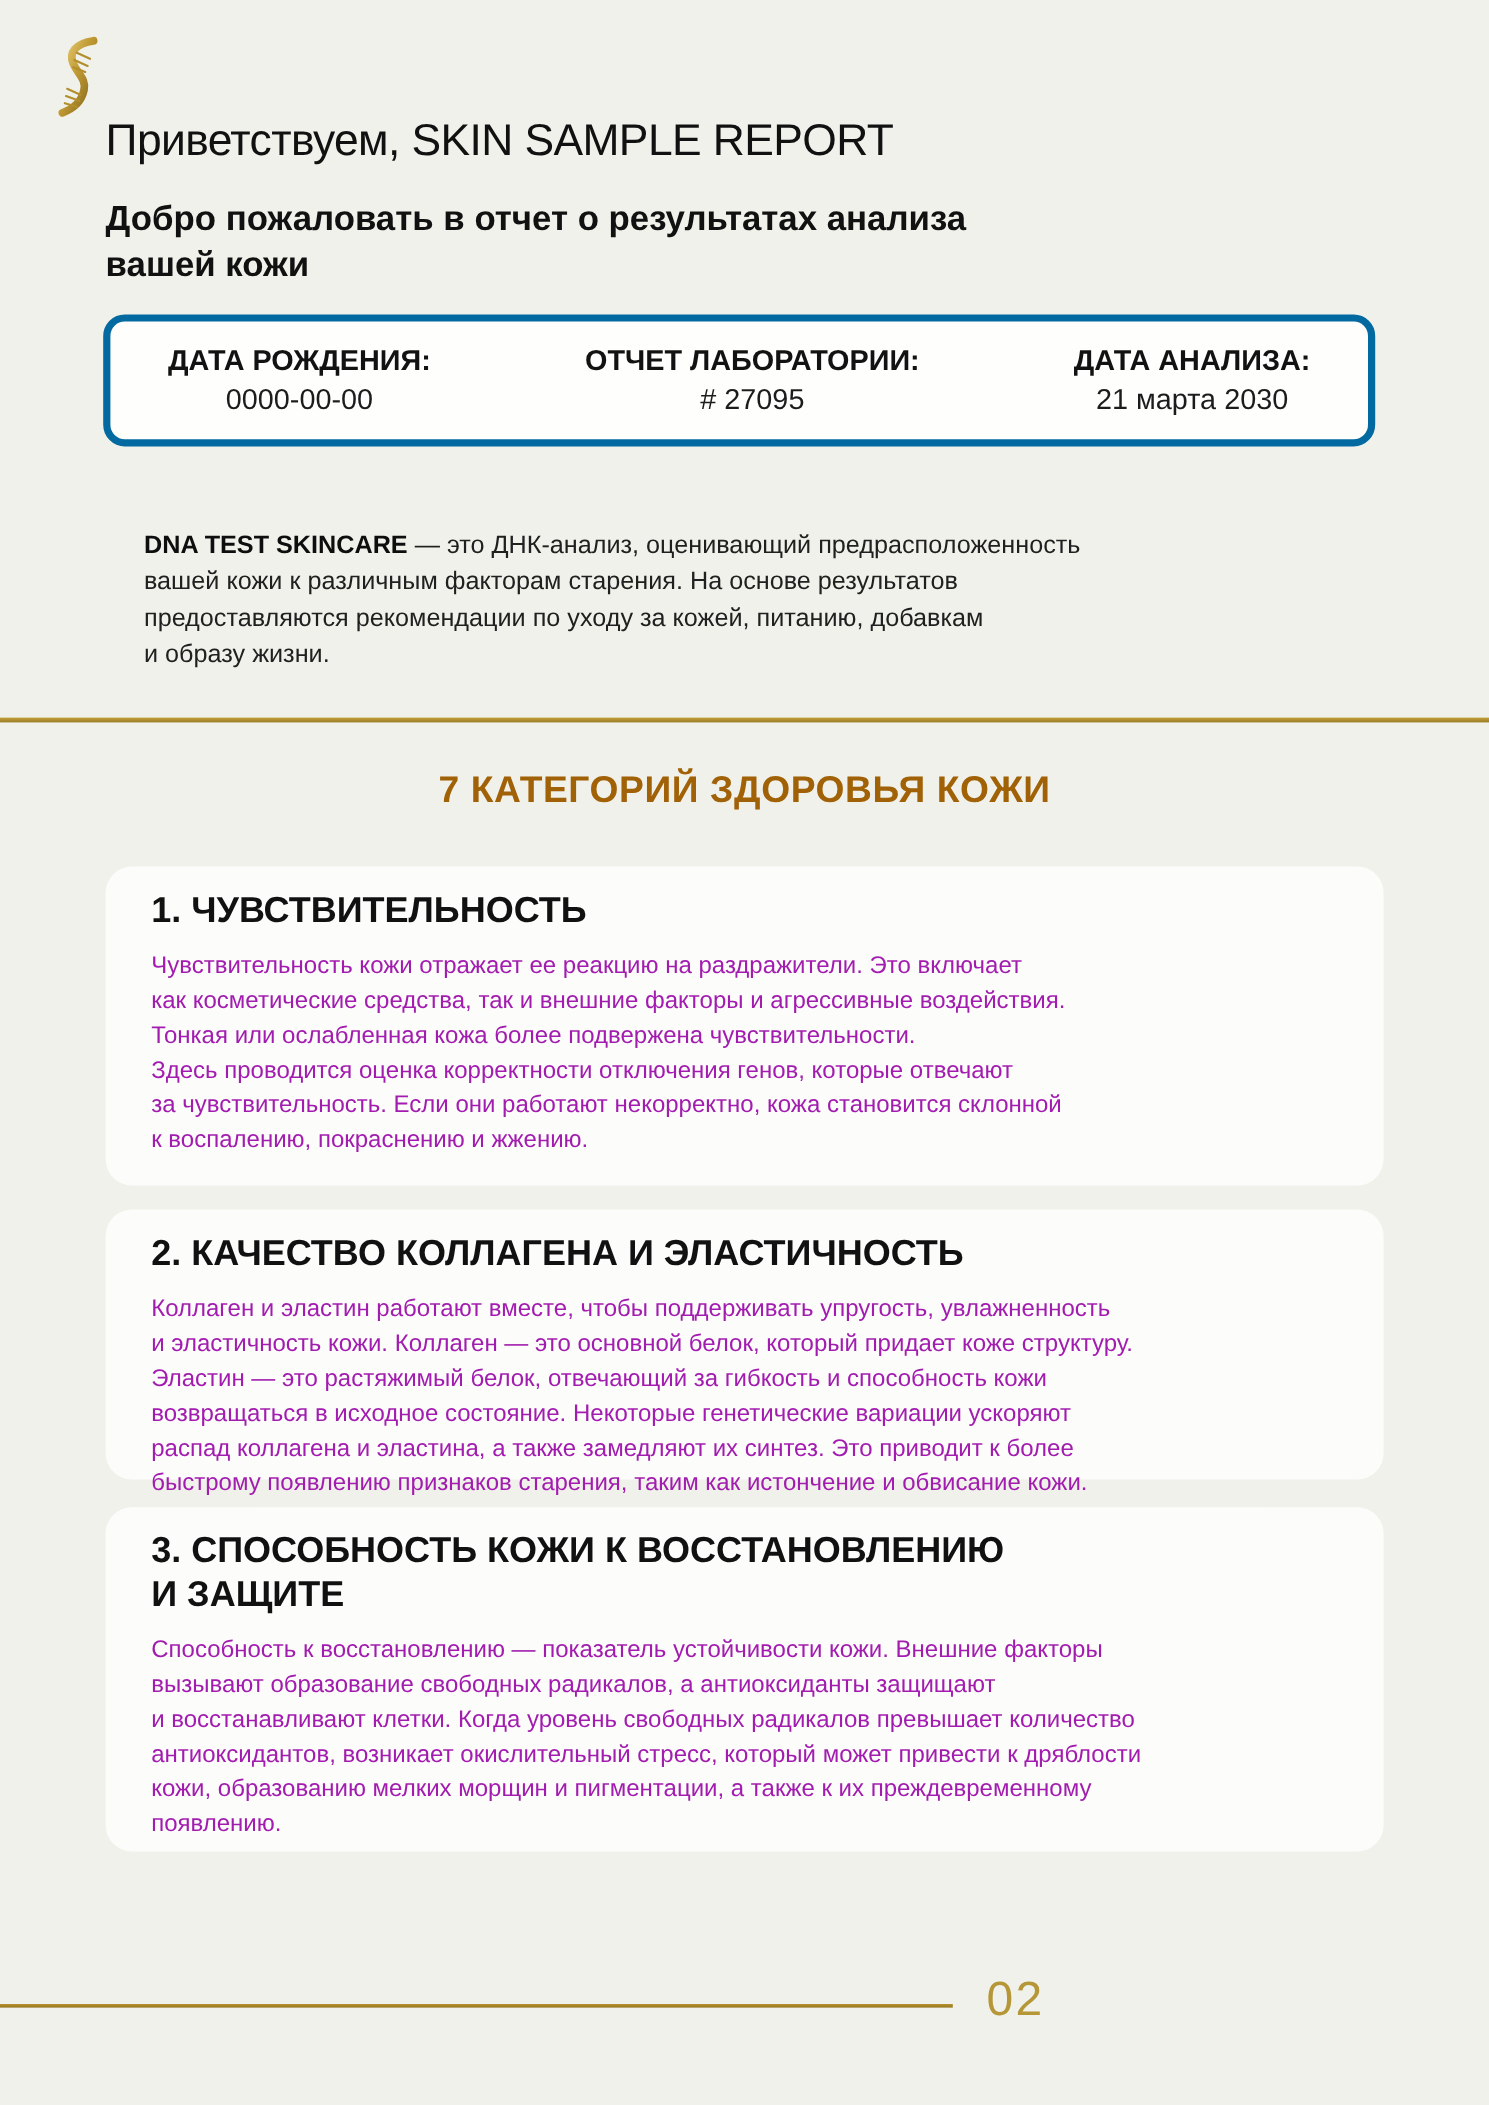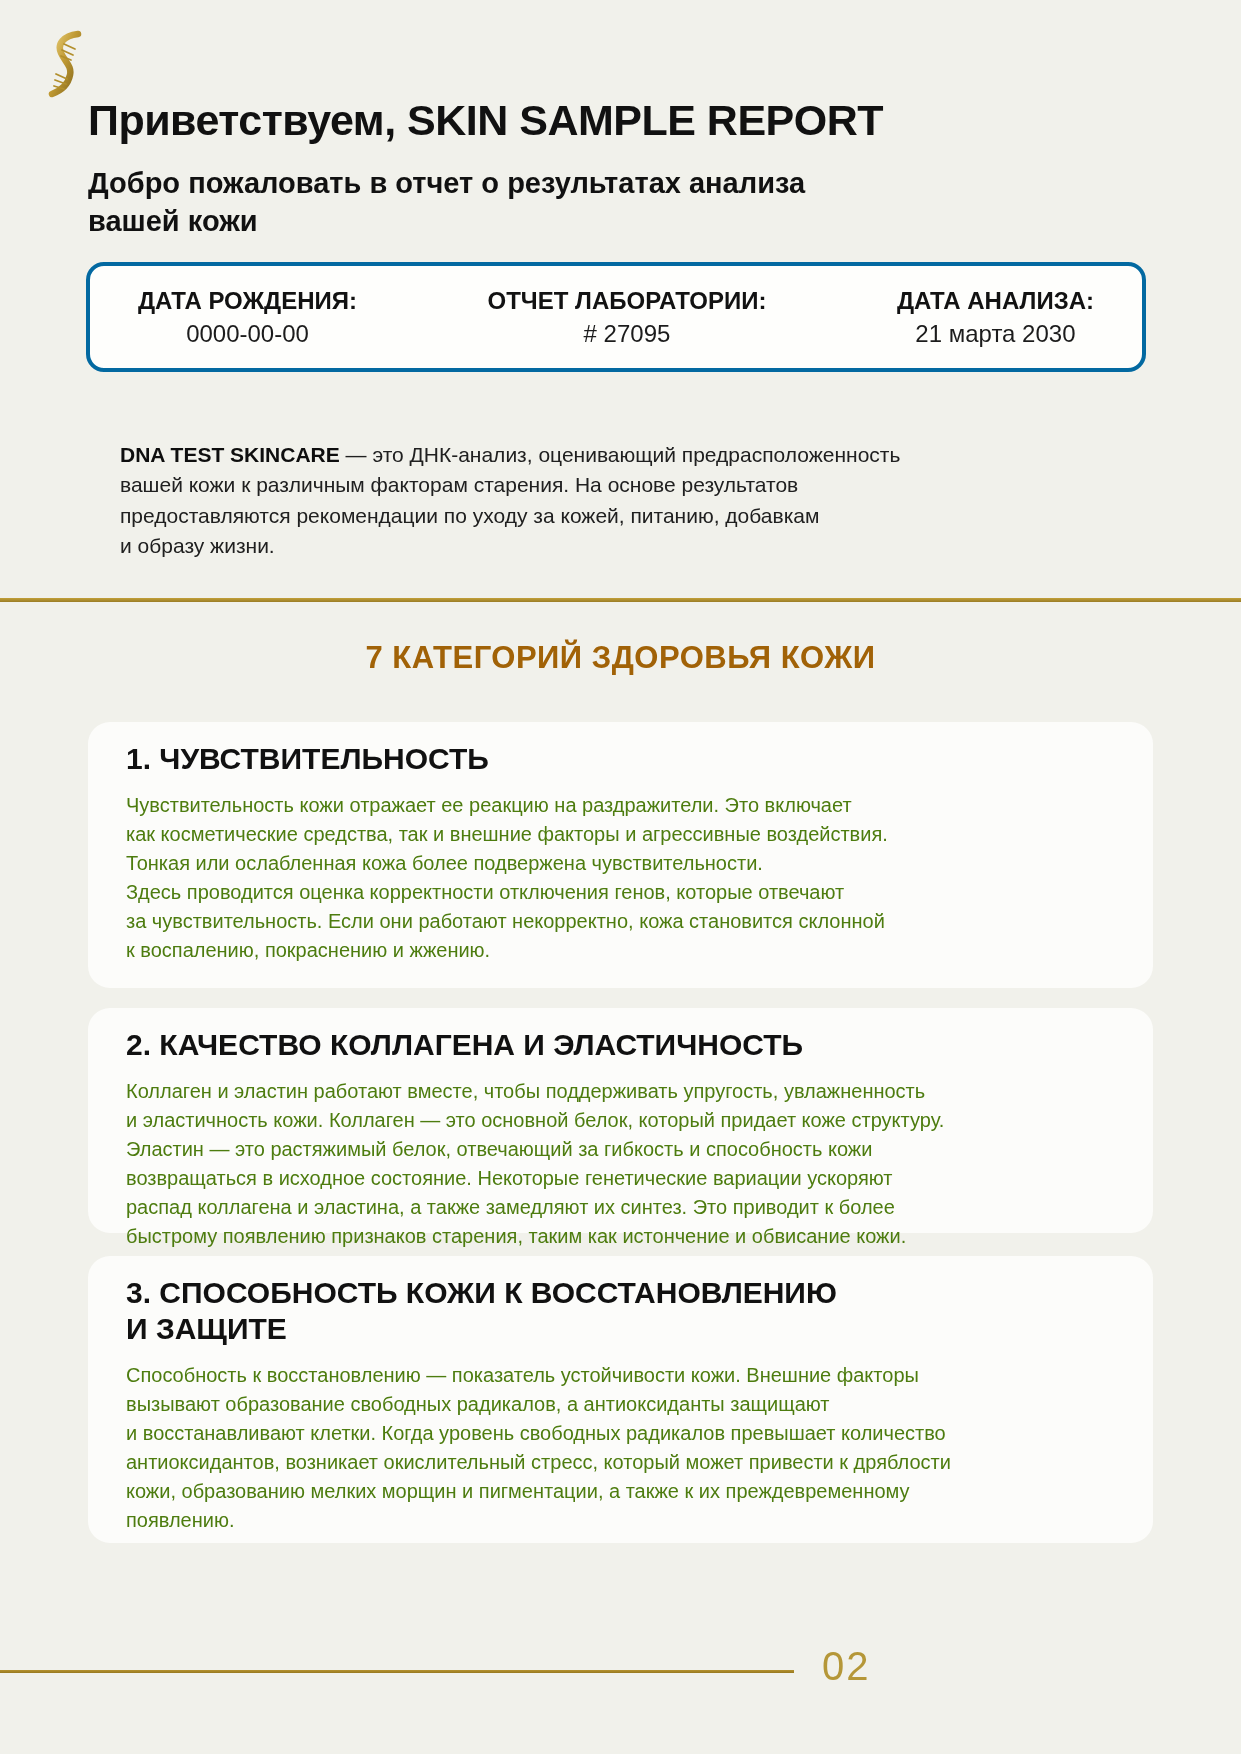--- a/index.html
+++ b/index.html
@@ -9,30 +9,30 @@
     width:1241px; height:1754px;
     margin:0 auto;
     background:#F1F1EB;
     font-family:"Liberation Sans", sans-serif;
     color:#151515;
     overflow:hidden;
   }
   .logo { position:absolute; left:44px; top:30px; }
   .page-title {
     position:absolute; left:88px; top:96px; width:1100px;
-    font-size:43px; font-weight:700; letter-spacing:-0.5px; color:#111;
+    font-size:37px; font-weight:400; letter-spacing:-0.5px; color:#111;
   }
   .page-subtitle {
     position:absolute; left:88px; top:164px; width:1000px;
     font-size:29px; font-weight:700; line-height:1.32; color:#111;
     white-space:pre-line;
   }
   .info-box {
     position:absolute; left:86px; top:262px; width:1060px; height:110px;
-    background:#FEFEFC; border:4px solid #0369a1; border-radius:18px;
+    background:#FEFEFC; border:6px solid #0369a1; border-radius:18px;
     display:flex; align-items:center; justify-content:space-between;
     padding:0 48px;
   }
   .info-col { text-align:center; }
   .info-label { font-size:24px; font-weight:700; color:#121212; }
   .info-value { font-size:24px; font-weight:400; color:#1c1c1c; margin-top:5px; }
   .intro {
     position:absolute; left:120px; top:440px; width:1020px;
     font-size:21px; line-height:1.45; color:#202020; white-space:pre-line;
   }
@@ -52,21 +52,21 @@
     padding:19px 38px 0;
   }
   .card-1 { top:722px; height:266px; }
   .card-2 { top:1008px; height:225px; }
   .card-3 { top:1256px; height:287px; }
   .card-title {
     font-size:30px; font-weight:800; line-height:1.2; color:#111;
     white-space:pre-line;
   }
   .card-body {
-    margin-top:14px; font-size:20px; line-height:29px; color:#4d7c0f;
+    margin-top:14px; font-size:20px; line-height:29px; color:#a21caf;
     white-space:pre-line;
   }
   .footer-line {
     position:absolute; left:0; top:1670px; width:794px; height:3px;
     background:linear-gradient(180deg,#B5922F,#97781F);
   }
   .page-number {
     position:absolute; left:822px; top:1644px;
     font-size:40px; font-weight:400; color:#B59738; letter-spacing:2px;
   }

